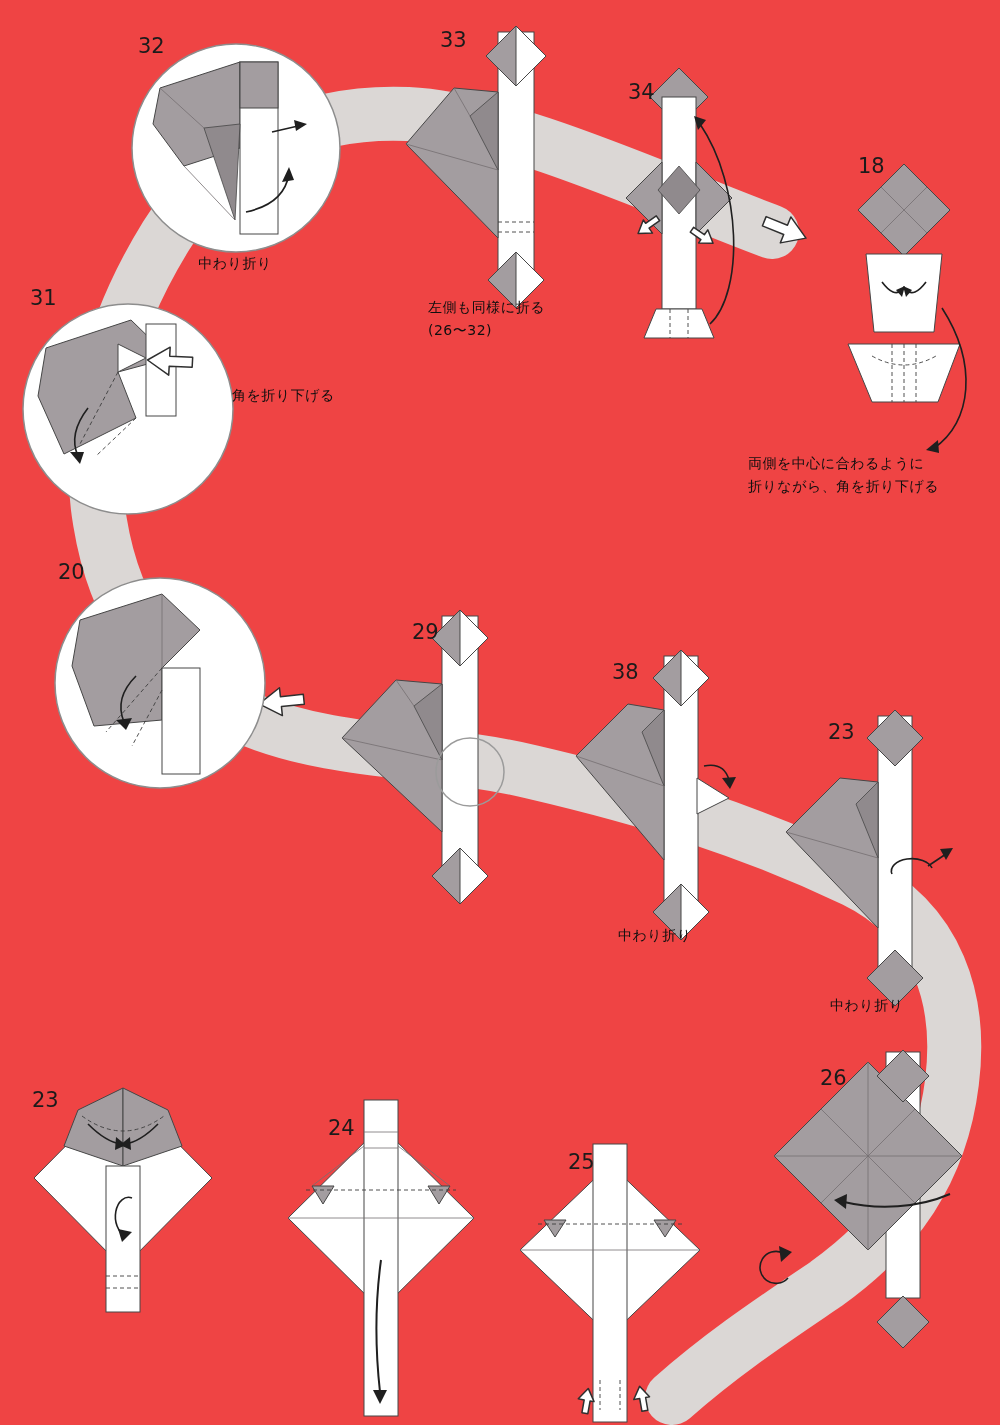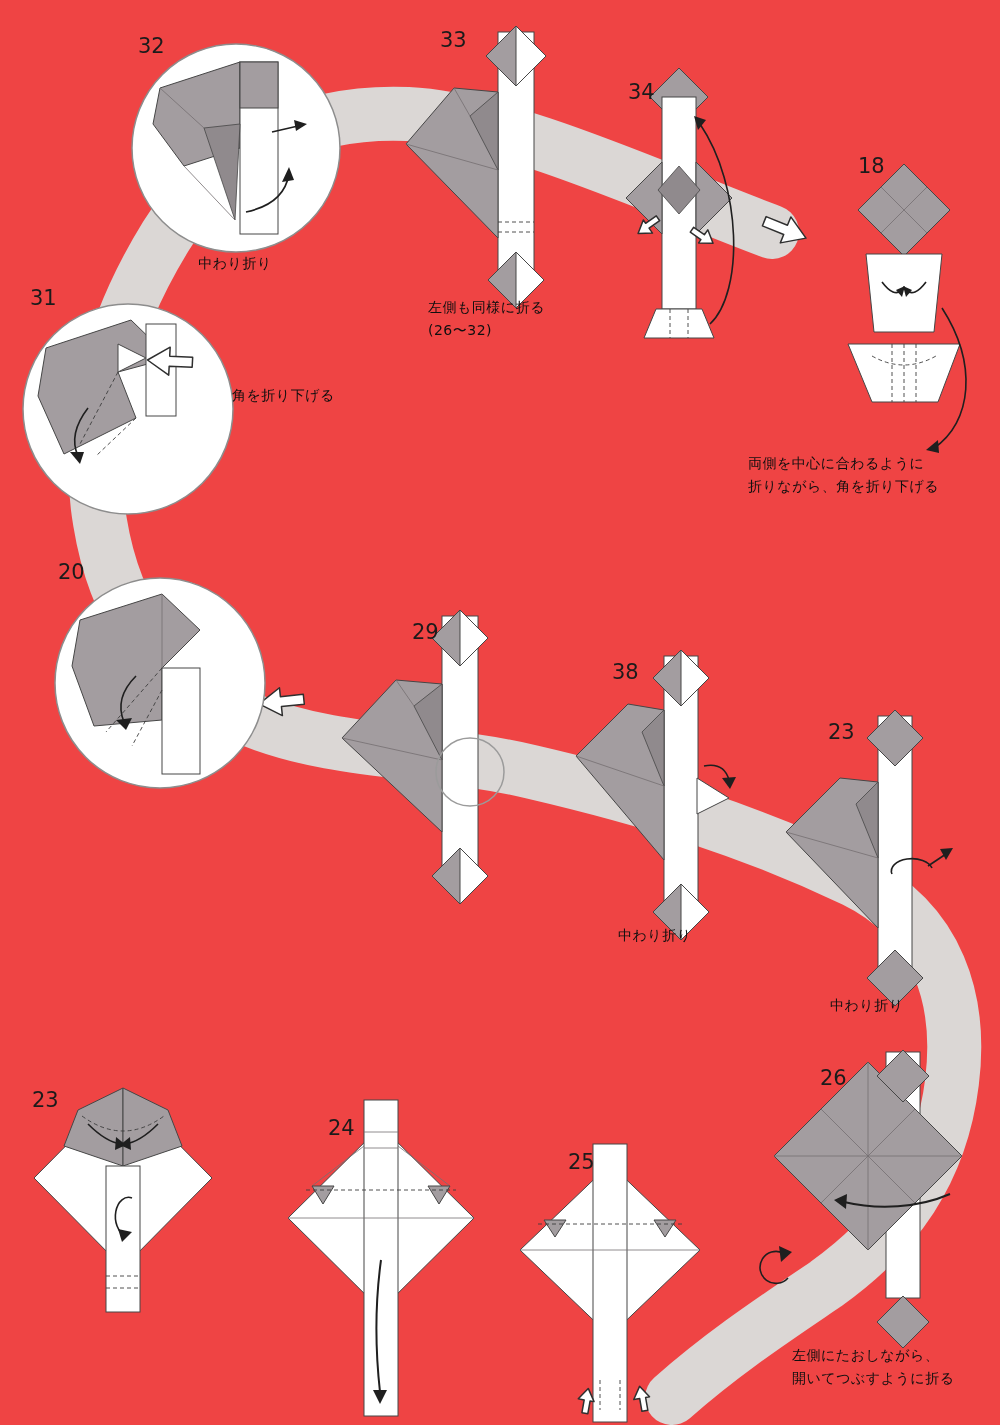--- a/index.html
+++ b/index.html
@@ -260,18 +260,14 @@
   <div class="cap" style="left:748px;top:452px">
     <div>両側を中心に合わるように</div>
     <div>折りながら、角を折り下げる</div>
   </div>
   <div class="cap" style="left:618px;top:924px">
     <div>中わり折り</div>
   </div>
   <div class="cap" style="left:830px;top:994px">
     <div>中わり折り</div>
   </div>
-  <div class="cap" style="left:792px;top:1344px">
-    <div>左側にたおしながら、</div>
-    <div>開いてつぶすように折る</div>
-  </div>
 
 </div>
 
 </body></html>

